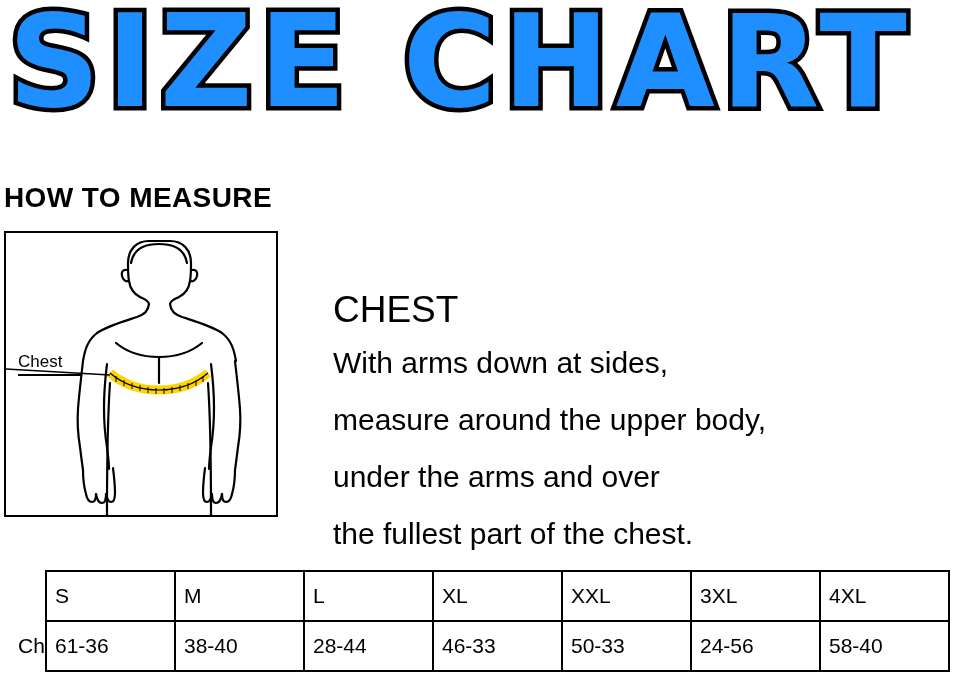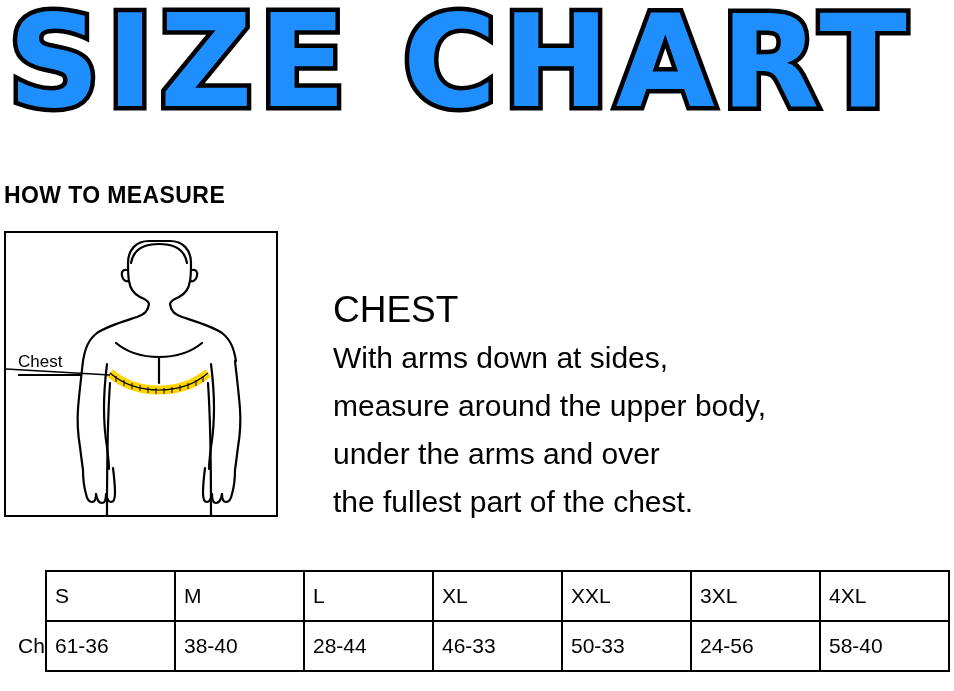--- a/index.html
+++ b/index.html
@@ -34,21 +34,21 @@
     letter-spacing: 6px;
   }
 
   
   .how-to {
     position: absolute;
     left: 4px;
     top: 182px;
     font-family: "Liberation Sans", sans-serif;
     font-weight: bold;
-    font-size: 23px;
+    font-size: 28px;
     letter-spacing: 0.4px;
     color: #000;
   }
 
   
   .figure-box {
     position: absolute;
     left: 4px;
     top: 231px;
     width: 274px;
@@ -86,21 +86,21 @@
   .desc-title {
     font-family: "Liberation Sans", sans-serif;
     font-size: 37px;
     line-height: 44px;
     color: #000;
     margin-bottom: 2px;
   }
   .desc-body {
     font-family: "Liberation Sans", sans-serif;
     font-size: 30px;
-    line-height: 48px;
+    line-height: 57px;
     color: #000;
     white-space: pre-line;
   }
 
   
   .table-wrap {
     position: absolute;
     left: 4px;
     top: 570px;
     width: 946px;

